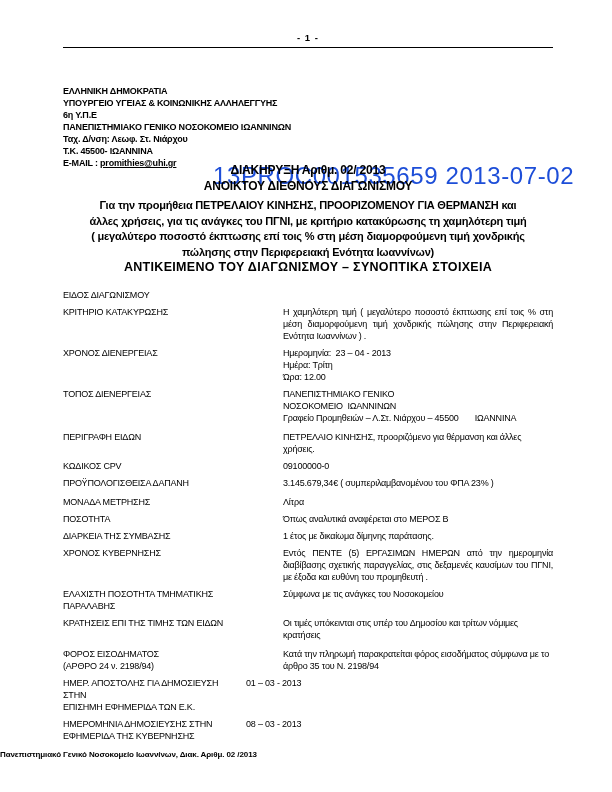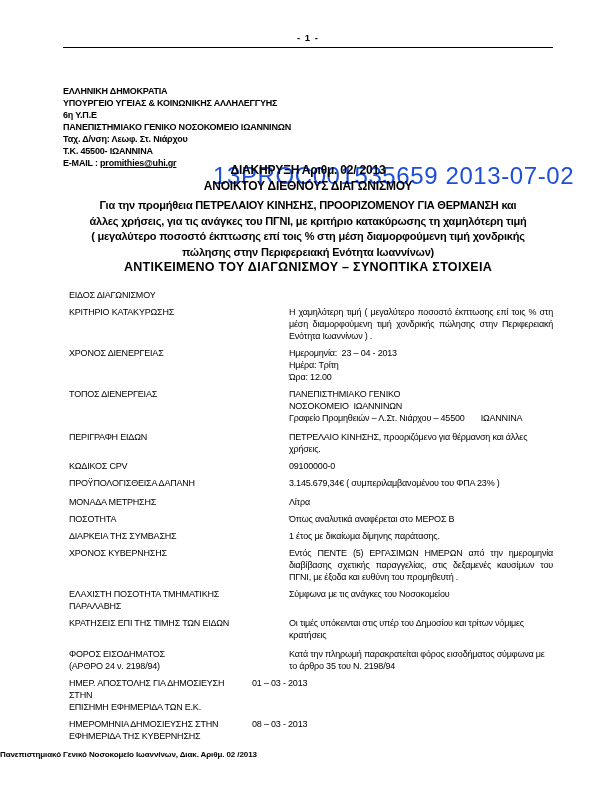--- a/index.html
+++ b/index.html
@@ -31,21 +31,21 @@
   .doc-paragraph{
     font-size:11px;font-weight:bold;text-align:center;line-height:15.5px;
     margin:4px 24px 0 24px;letter-spacing:-0.2px;
   }
   .section-heading{
     font-size:12.5px;font-weight:bold;text-align:center;letter-spacing:0.3px;
     white-space:nowrap;
   }
   
   .summary-table{margin-top:15px;font-size:9px;line-height:12px;letter-spacing:-0.2px;}
-  .trow{display:flex;margin-bottom:5px;margin-left:6px;}
+  .trow{display:flex;margin-bottom:5px;}
   .tlabel{width:220px;flex:none;white-space:pre-line;padding-right:6px;box-sizing:border-box;}
   .tvalue{flex:1;white-space:pre-wrap;}
   .trow.just .tvalue{text-align:justify;}
   .trow.gap-top{margin-top:7px;}
   .trow.narrow .tlabel{width:183px;}
   
   .doc-footer{
     position:absolute;left:0;right:0;top:750px;text-align:left;
     font-size:8px;font-weight:bold;letter-spacing:-0.1px;
   }

